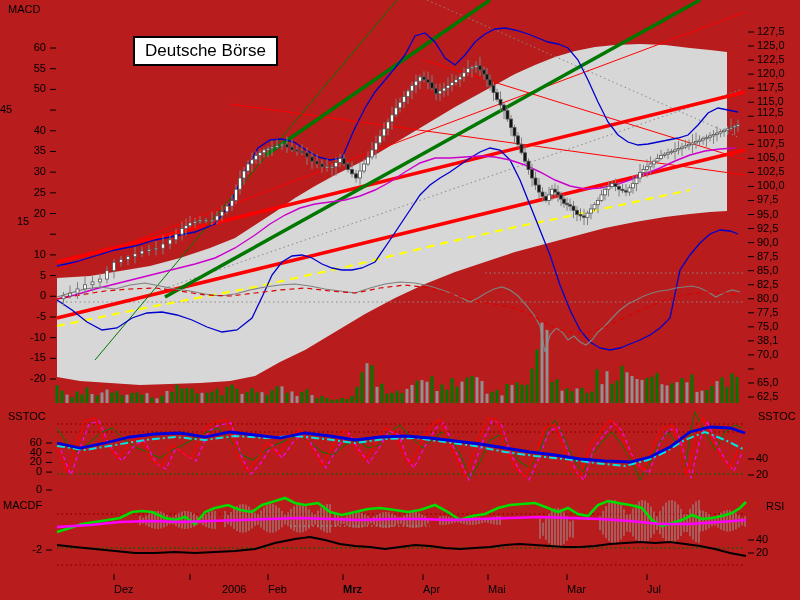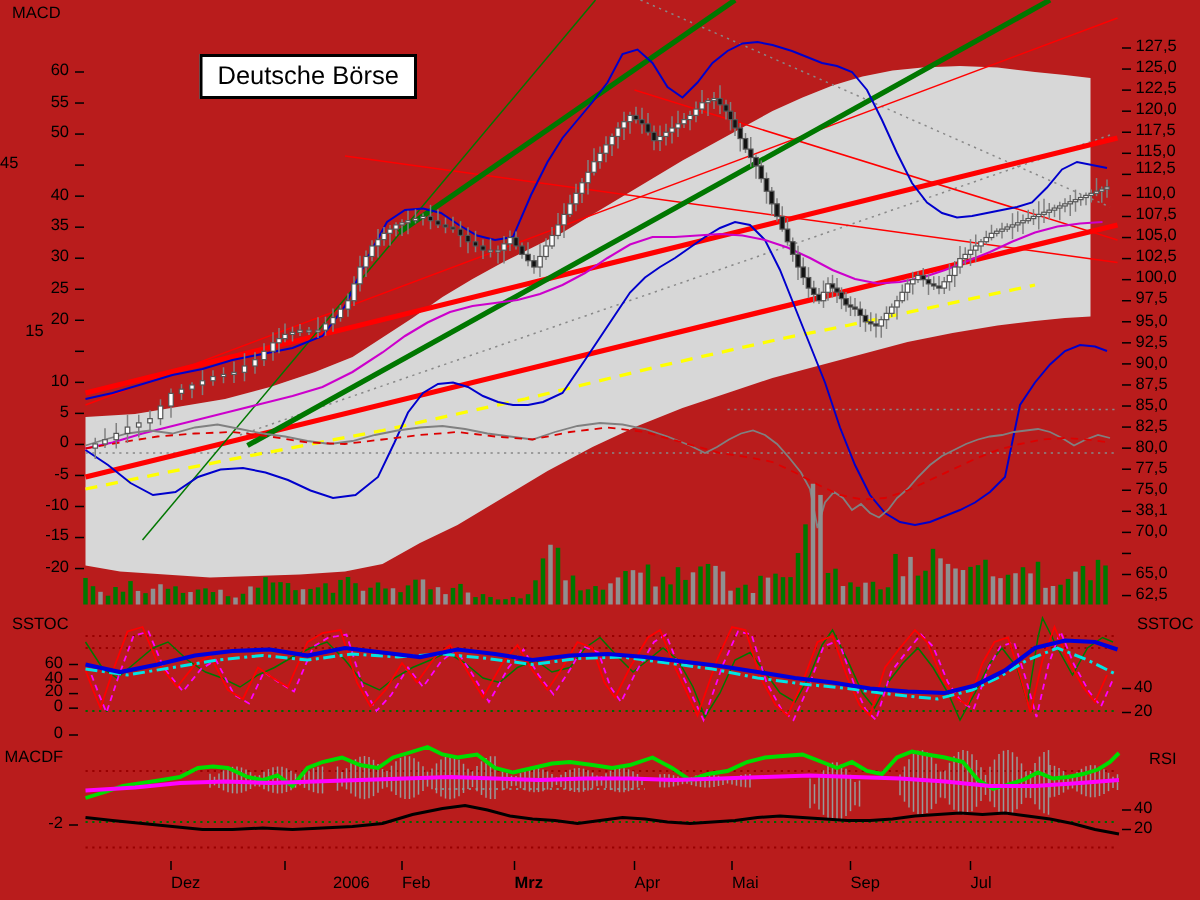--- a/index.html
+++ b/index.html
@@ -75,21 +75,21 @@
       <span class="lbl" style="top: 483px; left: 0px; width: 42px; text-align: right;">0</span>
       <span class="lbl" style="top: 543px; left: 0px; width: 42px; text-align: right;">-2</span>
       <span class="lbl" style="top: 533px; left: 756px;">40</span>
       <span class="lbl" style="top: 546px; left: 756px;">20</span>
       <span class="lbl" style="top: 583px; left: 114px;">Dez</span>
       <span class="lbl" style="top: 583px; left: 190px; margin-left: 32px;">2006</span>
       <span class="lbl" style="top: 583px; left: 268px;">Feb</span>
       <span class="lbl" style="top: 583px; left: 343px; font-weight: bold;">Mrz</span>
       <span class="lbl" style="top: 583px; left: 423px;">Apr</span>
       <span class="lbl" style="top: 583px; left: 488px;">Mai</span>
-      <span class="lbl" style="top: 583px; left: 567px;">Sep</span>
+      <span class="lbl" style="top: 583px; left: 567px;">Mar</span>
       <span class="lbl" style="top: 583px; left: 647px;">Jul</span>
     </div>
   <svg id="chart" width="800" height="600">
       <line stroke="#000" stroke-width="1" x1="50" y1="48" x2="56" y2="48"></line>
       <line stroke="#000" stroke-width="1" x1="50" y1="68.69" x2="56" y2="68.69"></line>
       <line stroke="#000" stroke-width="1" x1="50" y1="89.38" x2="56" y2="89.38"></line>
       <line stroke="#000" stroke-width="1" x1="50" y1="110.07000000000001" x2="56" y2="110.07000000000001"></line>
       <line stroke="#000" stroke-width="1" x1="50" y1="130.76" x2="56" y2="130.76"></line>
       <line stroke="#000" stroke-width="1" x1="50" y1="151.45" x2="56" y2="151.45"></line>
       <line stroke="#000" stroke-width="1" x1="50" y1="172.14000000000001" x2="56" y2="172.14000000000001"></line>

